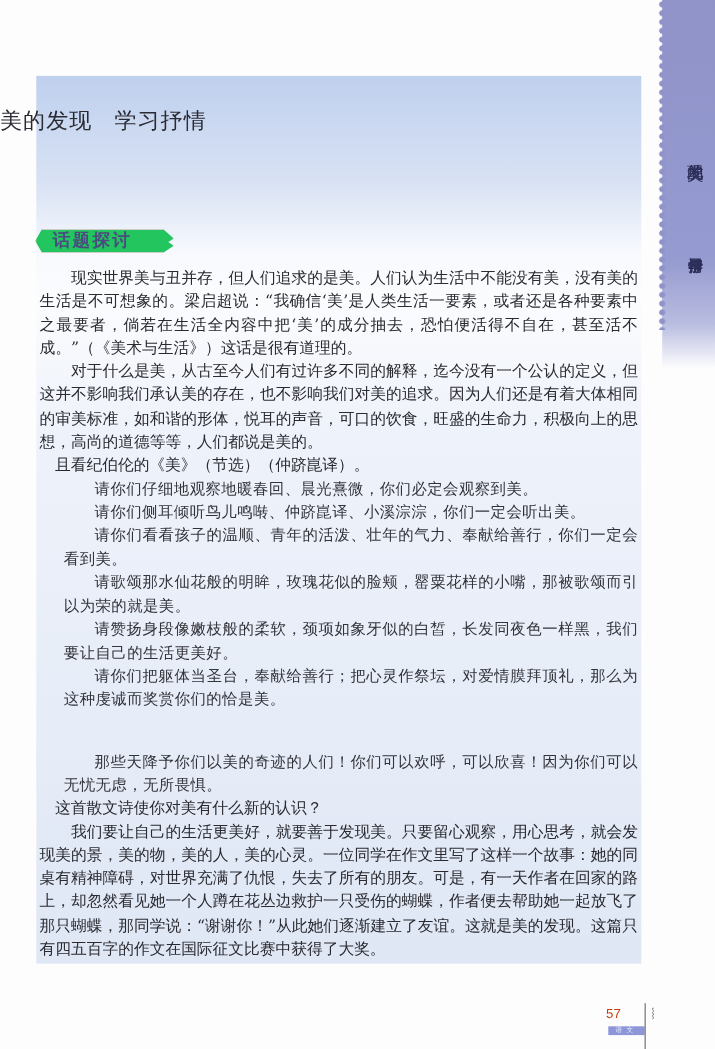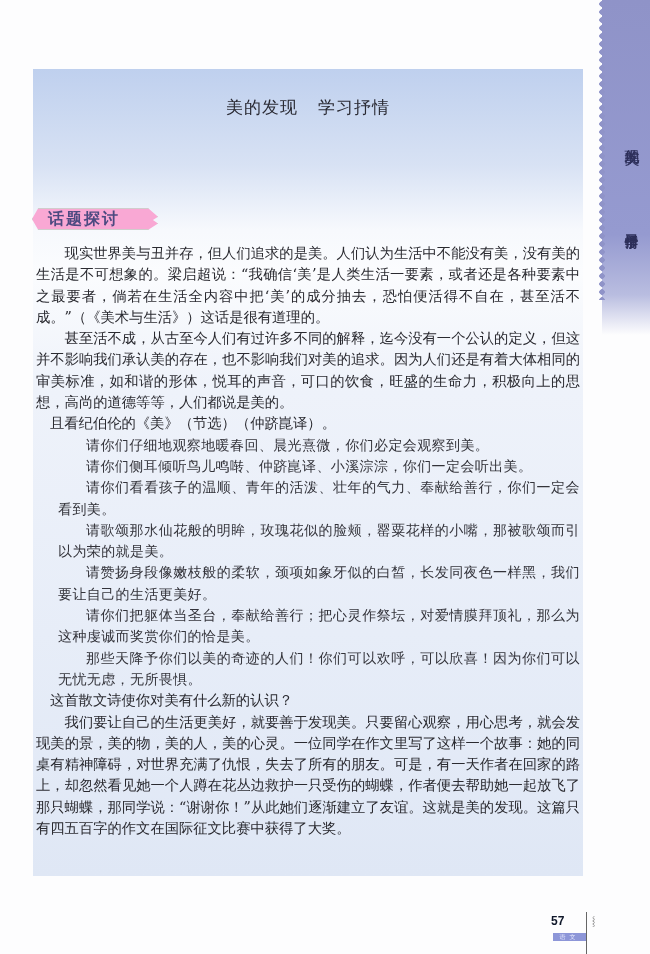--- a/index.html
+++ b/index.html
@@ -22,28 +22,28 @@
     font-size: 15px; line-height: 17px; color: #2d2f5a; writing-mode: vertical-rl;
   }
   .side-title.t1 { top: 138px; }
   .side-title.t2 { top: 225px; font-family: "DejaVu Sans", "Liberation Sans", sans-serif; font-weight: bold; font-size: 13px; }
 
   .panel {
     position: absolute; left: 33px; top: 69px; width: 550px; height: 807px;
     background: linear-gradient(180deg, #bfd0ee 0%, #d8e2f4 12%, #f7f9fd 20%, #fbfcfe 25%, #eef2fa 40%, #e7edf8 70%, #dfe7f5 100%);
   }
   .page-title {
-    position: absolute; left: 0; top: 96px; width: 616px; text-align: center;
-    font-size: 17px; letter-spacing: 1px; color: #2a2a33;
+    position: absolute; left: 0; top: 96px; width: 616px; 
+    font-size: 20px; letter-spacing: 1px; color: #2a2a33;
   }
   .page-title span + span { margin-left: 20px; }
 
   .section-badge {
     position: absolute; left: 32px; top: 208px; width: 126px; height: 22px;
-    background: #f9a8d4;
+    background: #22c55e;
     clip-path: polygon(0 50%, 5% 0, 92% 0, 100% 40%, 96% 55%, 100% 70%, 92% 100%, 5% 100%, 2% 70%);
     box-shadow: inset 0 0 0 1px #d0cccc;
   }
   .section-badge span {
     position: absolute; left: 16px; top: 1px;
     font-family: "DejaVu Sans", "Liberation Sans", sans-serif; font-weight: bold;
     font-size: 16px; letter-spacing: 2px; color: #4c4a80;
   }
 
   .body-text {
@@ -52,21 +52,21 @@
   }
   .body-text p { margin: 0; text-indent: 2em; }
   .body-text p.poem {
     font-size: 14px; line-height: 21.3px; text-indent: 0; padding-left: 22px;
     color: #33333a; letter-spacing: 0.4px;
   }
   .body-text p.q { text-indent: 0; padding-left: 14px; }
 
   .folio {
     position: absolute; left: 551px; top: 914px; font-family: "Liberation Sans", sans-serif;
-    font-size: 12px; color: #0f172a; font-weight: bold;
+    font-size: 12px; color: #c2410c;
   }
   .folio-label {
     position: absolute; left: 553px; top: 933px; width: 33px; height: 8px;
     background: #8d96d8; color: #e8eaff; font-size: 6px; line-height: 8px; text-align: center;
     letter-spacing: 4px; font-family: "DejaVu Sans", sans-serif;
   }
   .folio-rule { position: absolute; left: 586px; top: 912px; width: 1px; height: 42px; background: #666; }
   .folio-mark { position: absolute; left: 592px; top: 914px; font-size: 9px; color: #777; }
 </style>
 </head>
@@ -81,29 +81,29 @@
 <div class="page-title">
   <span>美的发现</span><span>学习抒情</span>
 </div>
 
 <div class="section-badge">
   <span>话题探讨</span>
 </div>
 
 <div class="body-text">
   <p>现实世界美与丑并存，但人们追求的是美。人们认为生活中不能没有美，没有美的生活是不可想象的。梁启超说：“我确信‘美’是人类生活一要素，或者还是各种要素中之最要者，倘若在生活全内容中把‘美’的成分抽去，恐怕便活得不自在，甚至活不成。”（《美术与生活》）这话是很有道理的。</p>
-  <p>甚至活不成，从古至今人们有过许多不同的解释，迄今没有一个公认的定义，但这并不影响我们承认美的存在，也不影响我们对美的追求。因为人们还是有着大体相同的审美标准，如和谐的形体，悦耳的声音，可口的饮食，旺盛的生命力，积极向上的思想，高尚的道德等等，人们都说是美的。</p>
+  <p>对于什么是美，从古至今人们有过许多不同的解释，迄今没有一个公认的定义，但这并不影响我们承认美的存在，也不影响我们对美的追求。因为人们还是有着大体相同的审美标准，如和谐的形体，悦耳的声音，可口的饮食，旺盛的生命力，积极向上的思想，高尚的道德等等，人们都说是美的。</p>
   <p class="q">且看纪伯伦的《美》（节选）（仲跻崑译）。</p>
   <p class="poem" style="text-indent:2em;padding-left:22px;">请你们仔细地观察地暖春回、晨光熹微，你们必定会观察到美。</p>
   <p class="poem" style="text-indent:2em;">请你们侧耳倾听鸟儿鸣啭、仲跻崑译、小溪淙淙，你们一定会听出美。</p>
   <p class="poem" style="text-indent:2em;">请你们看看孩子的温顺、青年的活泼、壮年的气力、奉献给善行，你们一定会看到美。</p>
   <p class="poem" style="text-indent:2em;">请歌颂那水仙花般的明眸，玫瑰花似的脸颊，罂粟花样的小嘴，那被歌颂而引以为荣的就是美。</p>
   <p class="poem" style="text-indent:2em;">请赞扬身段像嫩枝般的柔软，颈项如象牙似的白皙，长发同夜色一样黑，我们要让自己的生活更美好。</p>
   <p class="poem" style="text-indent:2em;">请你们把躯体当圣台，奉献给善行；把心灵作祭坛，对爱情膜拜顶礼，那么为这种虔诚而奖赏你们的恰是美。</p>
-  <p class="poem" style="text-indent:2em;">那些天降予你们以美的奇迹的人们！你们可以欢呼，可以欣喜！因为你们可以无忧无虑，无所畏惧。</p>
+  <p class="poem" style="text-indent:2em;margin-top:35px;">那些天降予你们以美的奇迹的人们！你们可以欢呼，可以欣喜！因为你们可以无忧无虑，无所畏惧。</p>
   <p class="q">这首散文诗使你对美有什么新的认识？</p>
   <p>我们要让自己的生活更美好，就要善于发现美。只要留心观察，用心思考，就会发现美的景，美的物，美的人，美的心灵。一位同学在作文里写了这样一个故事：她的同桌有精神障碍，对世界充满了仇恨，失去了所有的朋友。可是，有一天作者在回家的路上，却忽然看见她一个人蹲在花丛边救护一只受伤的蝴蝶，作者便去帮助她一起放飞了那只蝴蝶，那同学说：“谢谢你！”从此她们逐渐建立了友谊。这就是美的发现。这篇只有四五百字的作文在国际征文比赛中获得了大奖。</p>
 </div>
 
 <div class="folio">57</div>
 <div class="folio-label">语文</div>
 <div class="folio-rule"></div>
 <div class="folio-mark">⸾</div>
 
 </body></html>

